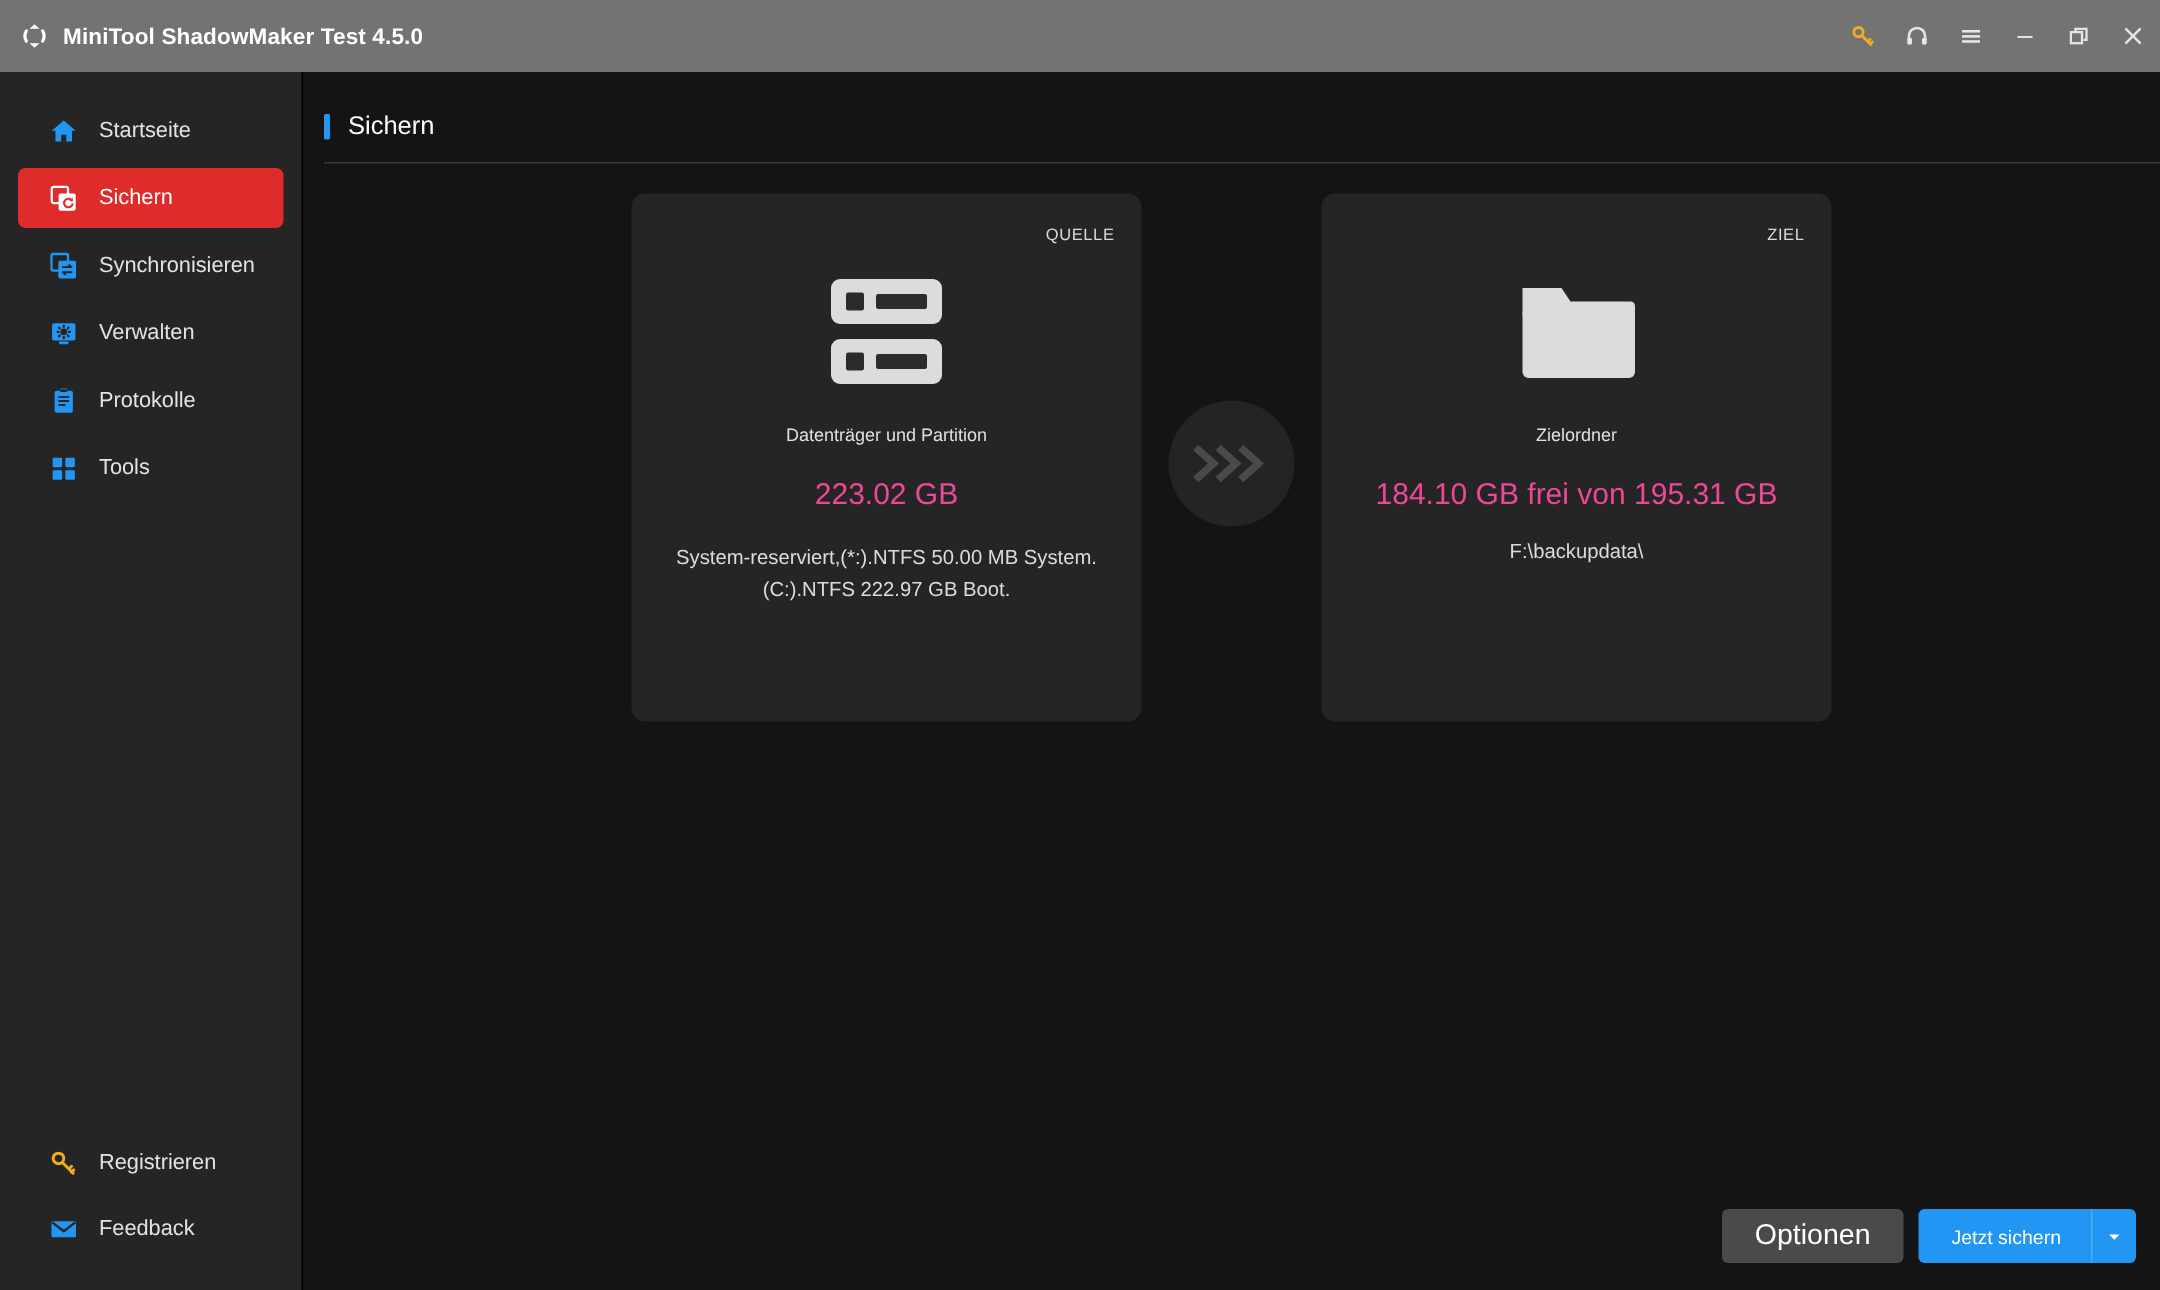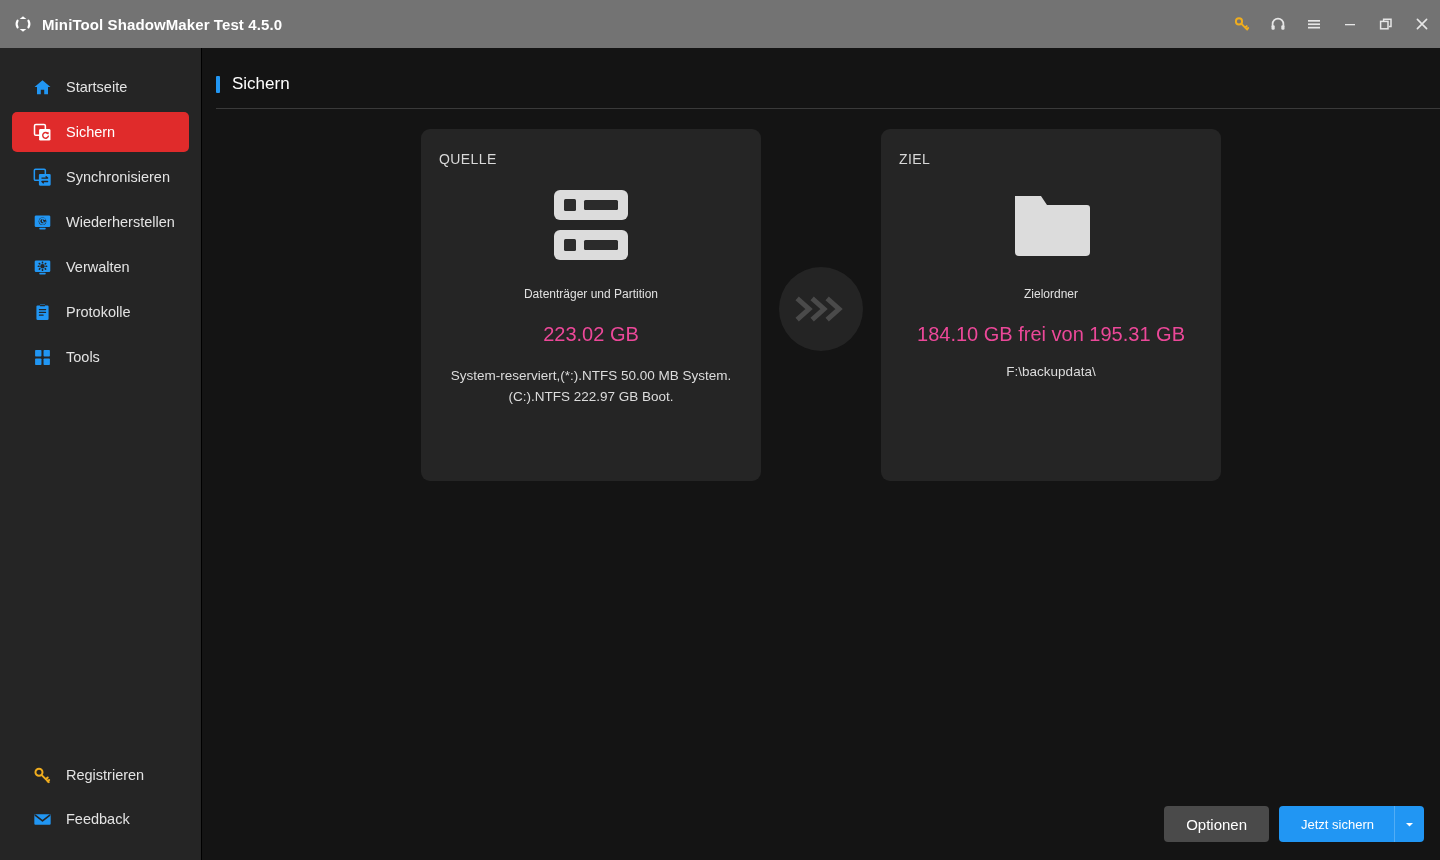--- a/index.html
+++ b/index.html
@@ -159,22 +159,22 @@
     height: 352px;
     background: #252525;
     border-radius: 9px;
     box-sizing: border-box;
     padding: 22px 18px 0 18px;
     text-align: center;
     cursor: pointer;
     position: relative;
   }
   .card-kicker {
-    text-align: left;
-    font-size: 14px;
+    text-align: right;
+    font-size: 11px;
     color: #d9d9d9;
     letter-spacing: .4px;
   }
   .card-icon {
     height: 84px;
     margin-top: 16px;
     display: flex;
     align-items: center;
     justify-content: center;
   }
@@ -227,21 +227,21 @@
     justify-content: flex-end;
     padding-right: 16px;
     box-sizing: border-box;
     gap: 10px;
   }
   .btn {
     height: 36px;
     border: none;
     border-radius: 4px;
     font-family: "Liberation Sans", sans-serif;
-    font-size: 15px;
+    font-size: 19px;
     color: #ffffff;
     cursor: pointer;
     padding: 0 22px;
   }
   .btn-secondary { background: #4a4a4a; min-width: 104px; }
   .btn-split {
     display: flex;
     align-items: stretch;
     height: 36px;
     border-radius: 4px;
@@ -356,33 +356,20 @@
             <svg width="19" height="19" viewBox="0 0 20 20">
               <rect x="1.4" y="1.4" width="11.6" height="11.6" rx="1.2" stroke="#2196f3" stroke-width="1.6" fill="none"></rect>
               <rect x="6.2" y="6.2" width="12.4" height="12.4" rx="1.2" fill="#2196f3"></rect>
               <path d="M9.4 10.6 H15.4 L13.8 9.1" stroke="#252525" stroke-width="1.4" fill="none" stroke-linecap="round" stroke-linejoin="round"></path>
               <path d="M15.4 14.2 H9.4 L11 15.7" stroke="#252525" stroke-width="1.4" fill="none" stroke-linecap="round" stroke-linejoin="round"></path>
             </svg>
           </span>
           <span class="nav-label">Synchronisieren</span>
         </div>
 
-        <div class="nav-item">
-          <span class="nav-ico">
-            <svg width="19" height="19" viewBox="0 0 20 20">
-              <rect x="1.8" y="2.6" width="16.4" height="12.2" rx="1.4" fill="#2196f3"></rect>
-              <rect x="6.6" y="15.4" width="6.8" height="1.9" rx="0.8" fill="#2196f3"></rect>
-              <circle cx="10" cy="8.7" r="4" fill="#252525"></circle>
-              <path d="M12.3 6.6 A3 3 0 1 0 12.9 9.6" stroke="#2196f3" stroke-width="1.4" fill="none" stroke-linecap="round"></path>
-              <path d="M13.3 5 L13 7.6 L10.6 6.9 Z" fill="#2196f3"></path>
-              <path d="M10 7.1 V8.9 L11.3 9.7" stroke="#2196f3" stroke-width="1.2" fill="none" stroke-linecap="round"></path>
-            </svg>
-          </span>
-          <span class="nav-label">Wiederherstellen</span>
-        </div>
 
         <div class="nav-item">
           <span class="nav-ico">
             <svg width="19" height="19" viewBox="0 0 20 20">
               <rect x="1.8" y="2.6" width="16.4" height="12.2" rx="1.4" fill="#2196f3"></rect>
               <rect x="6.6" y="15.4" width="6.8" height="1.9" rx="0.8" fill="#2196f3"></rect>
               <circle cx="10" cy="8.7" r="2.3" fill="#252525"></circle>
               <g fill="#252525">
                 <rect x="9.2" y="3.6" width="1.6" height="2.2" rx="0.6"></rect>
                 <rect x="9.2" y="11.6" width="1.6" height="2.2" rx="0.6"></rect>

